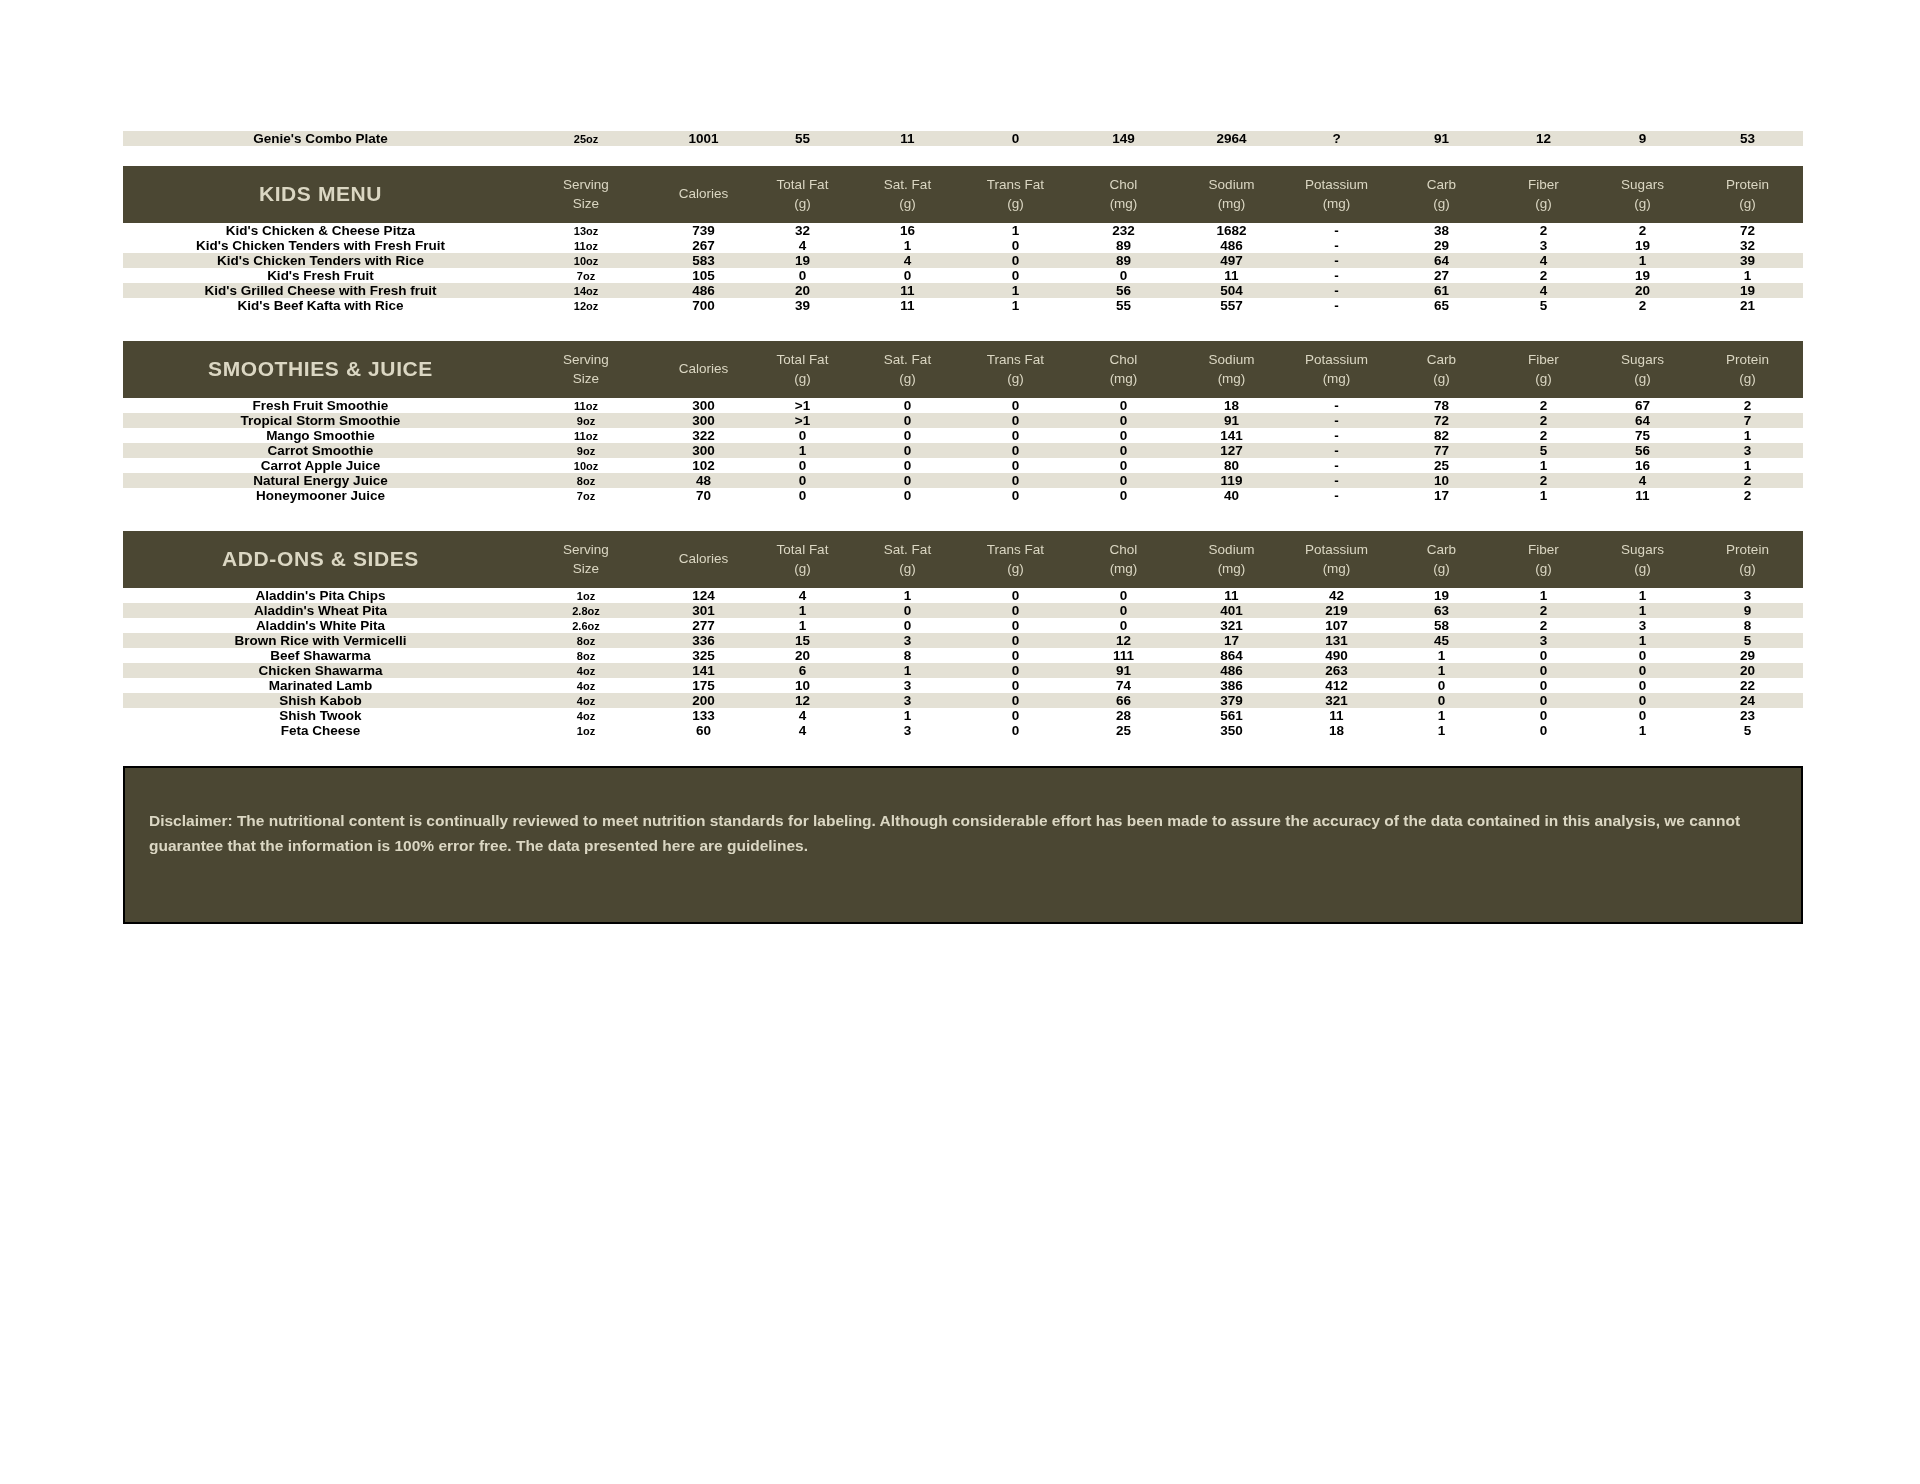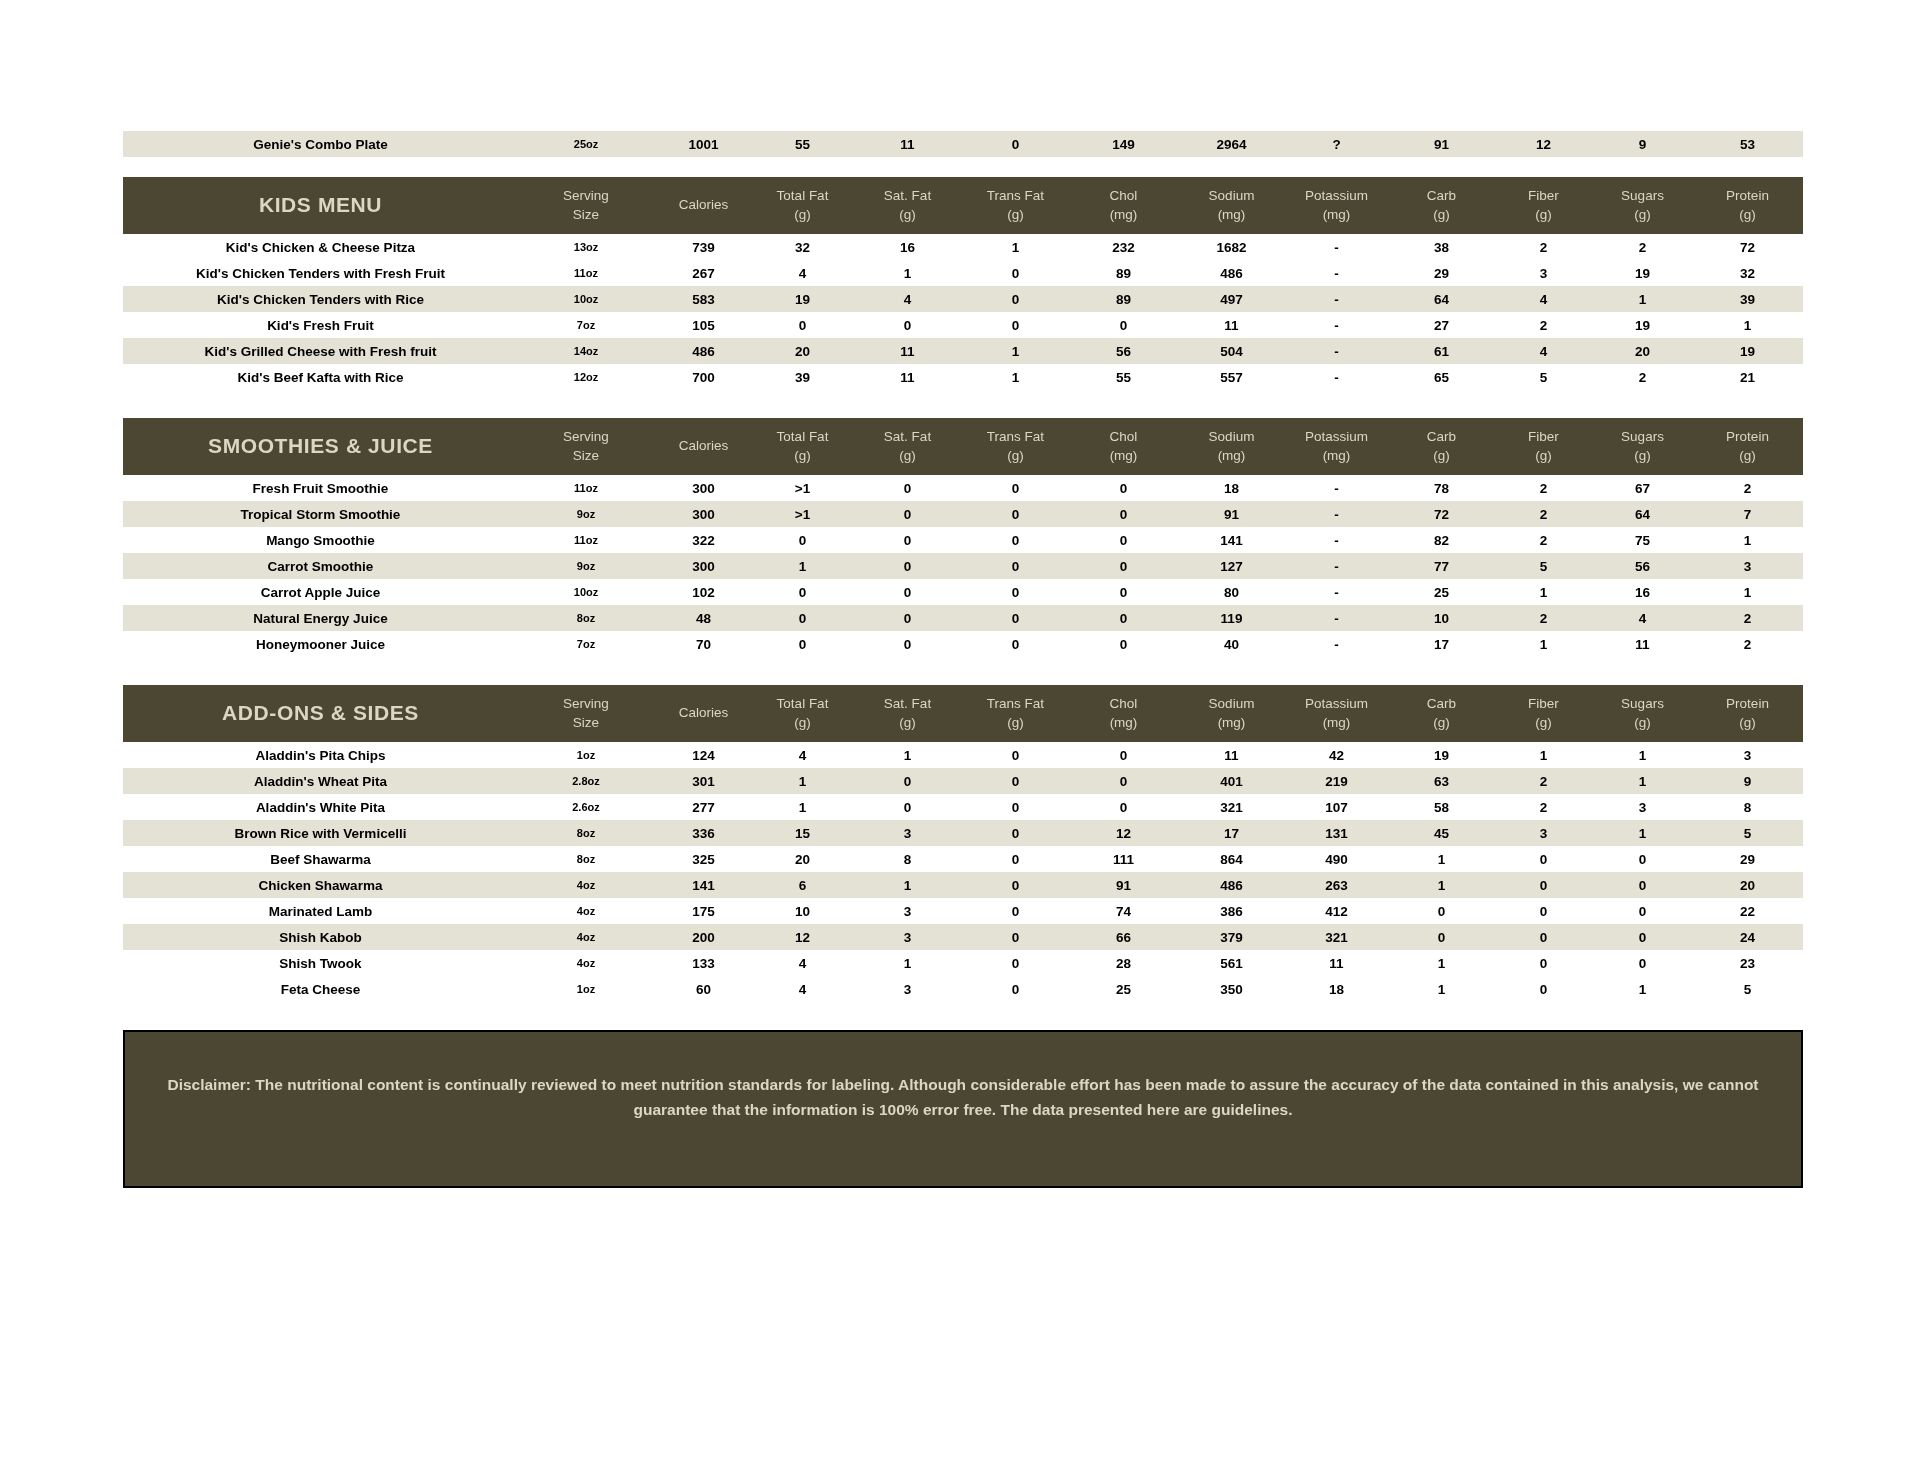--- a/index.html
+++ b/index.html
@@ -13,40 +13,39 @@
 
   table.nutri {
     border-collapse:collapse; table-layout:fixed;
     width:1680px; border:none;
   }
   table.nutri.partial { margin-bottom:20px; }
   table.nutri.section { margin-bottom:28px; }
 
   td, th { text-align:center; vertical-align:middle; overflow:hidden; white-space:nowrap; }
 
-  tr.row { height:26px; }
+  tr.row { height:15px; }
   tr.row td { font-size:13.5px; font-weight:bold; color:var(--row-text); }
   tr.row td.serving { font-size:11px; }
   tr.white { background:#ffffff; }
   tr.beige { background:var(--stripe); }
 
   tr.header { background:var(--header-bg); height:57px; }
   tr.header th { color:var(--header-text); font-weight:normal; font-size:13.5px; line-height:1.35; }
   tr.header th.section-title {
     font-size:21px; font-weight:bold; letter-spacing:0.6px;
     color:var(--header-text);
   }
 
   .disclaimer {
     width:1680px; height:158px; margin-top:2px;
     background:var(--header-bg);
     border:2px solid var(--disclaimer-border);
     color:var(--header-text);
     padding:40px 24px 0 24px;
-    text-align:center;
     font-size:15.5px; font-weight:bold; line-height:25px;
   }
   .disclaimer p { margin:0; }
 </style>
 </head>
 <body>
 
 <div class="page">
   <div id="partial-holder">
       <table class="nutri partial">

